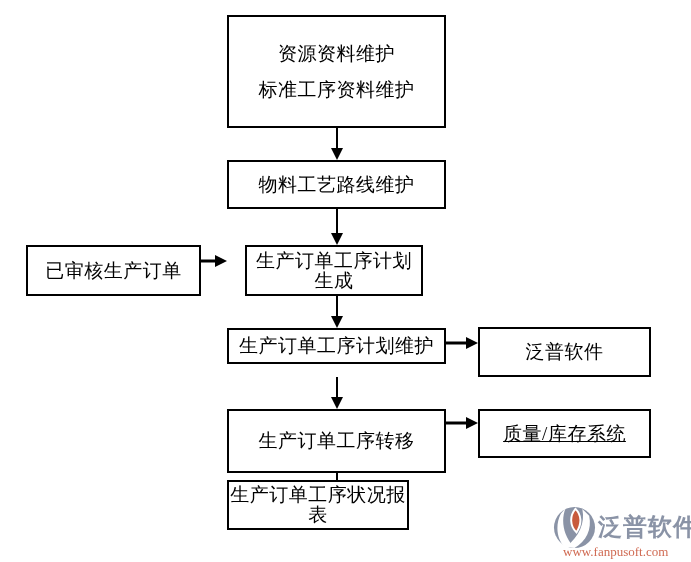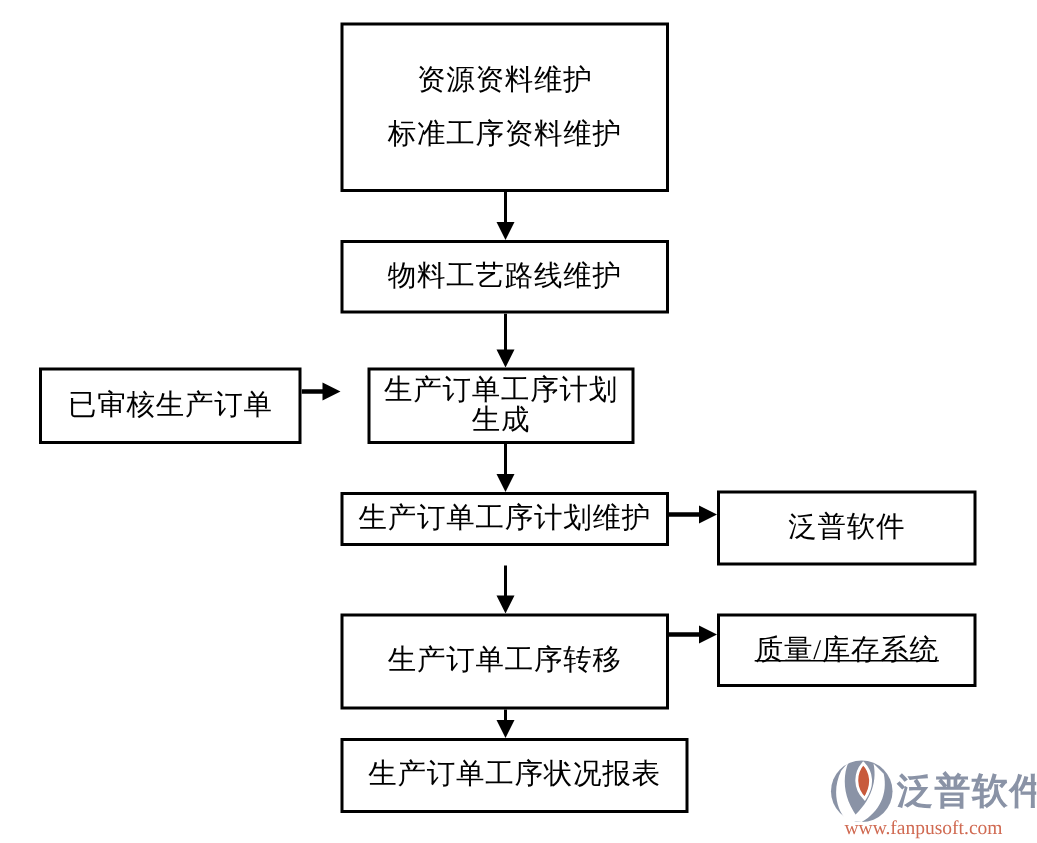--- a/index.html
+++ b/index.html
@@ -28,21 +28,21 @@
   }
   .node .line { display: block; }
   .node-master   { left: 227px; top: 15px;  width: 219px; height: 113px; row-gap: 16px; }
   .node-routing  { left: 227px; top: 160px; width: 219px; height: 49px; }
   .node-approved { left: 26px;  top: 245px; width: 175px; height: 51px; }
   .node-plangen  { left: 245px; top: 245px; width: 178px; height: 51px; justify-content: center; }
   .node-planmnt  { left: 227px; top: 328px; width: 219px; height: 36px; }
   .node-dispatch { left: 478px; top: 327px; width: 173px; height: 50px; }
   .node-transfer { left: 227px; top: 409px; width: 219px; height: 64px; }
   .node-quality  { left: 478px; top: 409px; width: 173px; height: 49px; text-decoration: underline; }
-  .node-report   { left: 227px; top: 492px; width: 232px; height: 50px; }
+  .node-report   { left: 227px; top: 480px; width: 182px; height: 50px; }
   .arrows {
     position: absolute;
     left: 0; top: 0;
     width: 691px; height: 562px;
     pointer-events: none;
   }
   .watermark {
     position: absolute;
     left: 551px; top: 504px;
     width: 140px; height: 58px;

